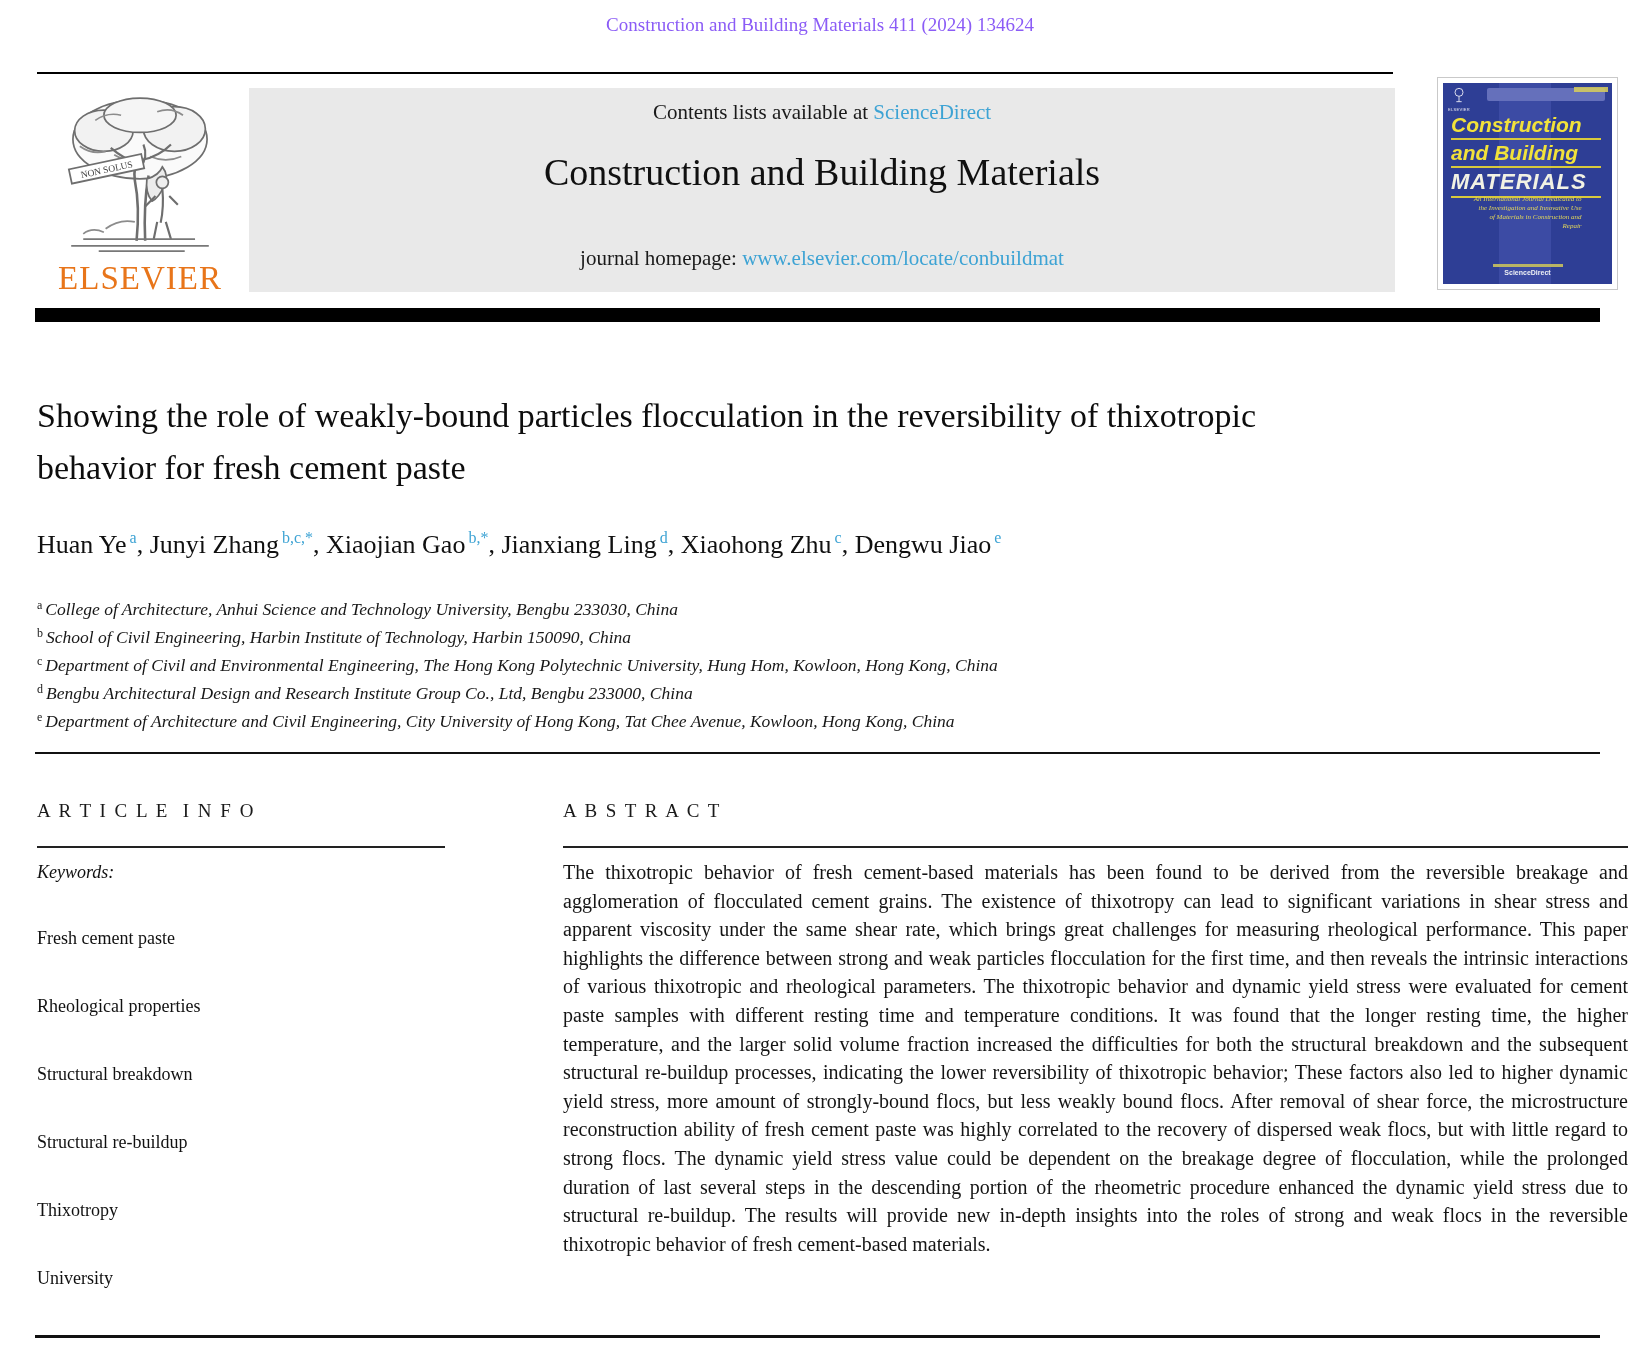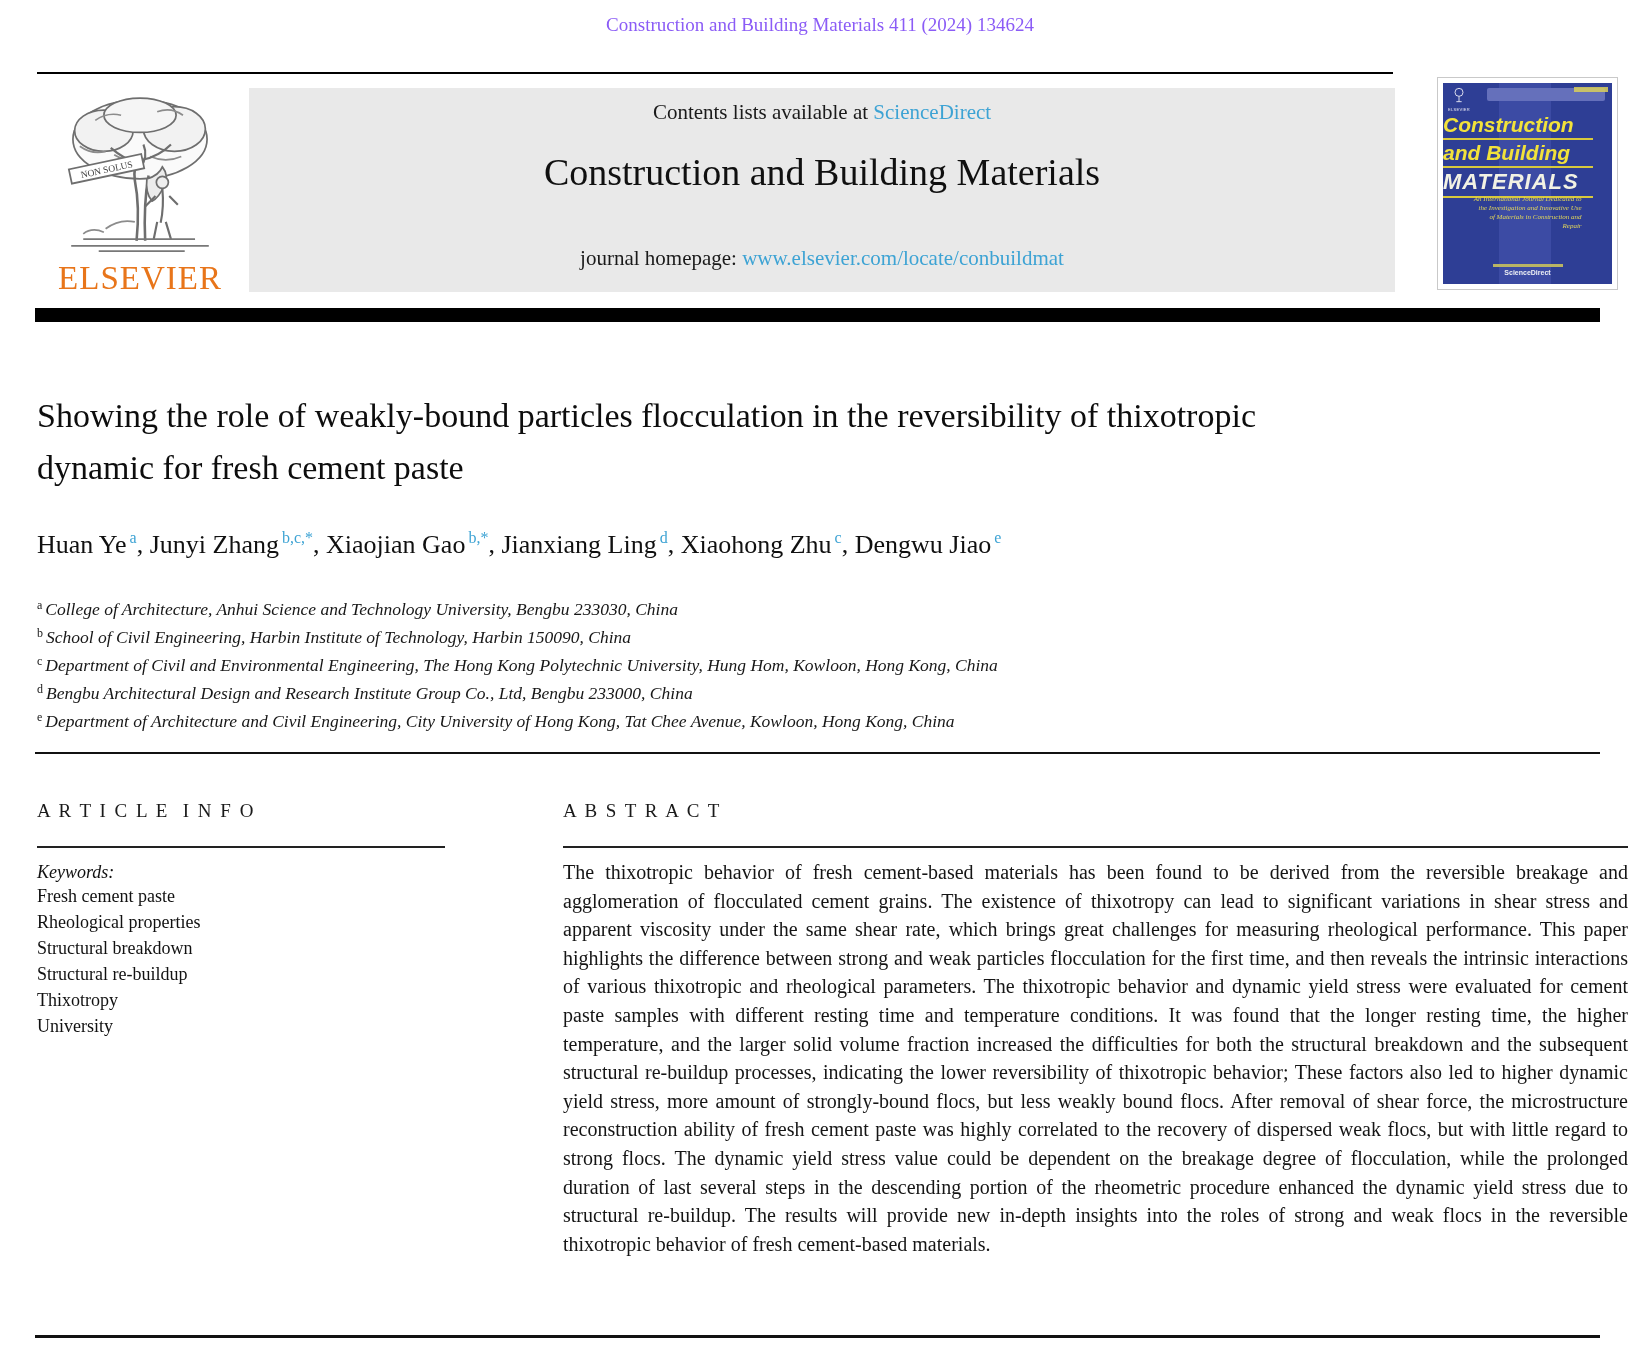--- a/index.html
+++ b/index.html
@@ -34,21 +34,21 @@
   .cover {
     position:absolute; left:1437px; top:77px; width:181px; height:213px;
     background:#ffffff; border:1px solid #c9c9c9; padding:5px;
   }
   .cover-inner { position:relative; width:100%; height:100%; background:#2e3e95; overflow:hidden; }
   .cover-stripe { position:absolute; left:33%; top:0; width:31%; height:100%; background:#3c4ba4; }
   .cover-topbar { position:absolute; left:26%; top:5px; width:70%; height:13px; background:#6570bb; border-radius:2px; }
   .cover-issn { position:absolute; right:4px; top:4px; width:34px; height:5px; background:#d9cf5a; opacity:.85; }
   .cover-elsmark { position:absolute; left:5px; top:4px; width:22px; text-align:center; }
   .cover-elsmark .els-word { font-size:4px; color:#e6e6f2; letter-spacing:.3px; font-family:"Liberation Sans", sans-serif; }
-  .cover-titles { position:absolute; left:0; top:30px; width:160px; font-family:"Liberation Sans", sans-serif; font-weight:bold; font-style:italic; }
+  .cover-titles { position:absolute; left:8px; top:30px; width:160px; font-family:"Liberation Sans", sans-serif; font-weight:bold; font-style:italic; }
   .cover-t1, .cover-t2 { font-size:21px; color:#f2e23a; line-height:24px; }
   .cover-t3 { font-size:22px; color:#f2f2e4; letter-spacing:1px; line-height:26px; }
   .cover-yrule { height:2px; background:#d8c93c; width:150px; margin:1px 0; }
   .cover-subtitle {
     position:absolute; left:18%; top:112px; width:64%;
     font-size:7px; line-height:9px; font-style:italic; color:#e3d75a;
     text-align:right; font-family:"Liberation Serif", serif;
   }
   .cover-sd { position:absolute; left:0; bottom:8px; width:100%; text-align:center; font-family:"Liberation Sans", sans-serif; }
   .cover-sd-line { width:70px; height:3px; background:#b9b465; margin:0 auto 2px auto; }
@@ -64,21 +64,21 @@
   .au-sep { color:#101010; }
   .affils { position:absolute; left:37px; top:596px; width:1400px; font-size:17.5px; font-style:italic; line-height:26px; color:#171717; }
   .affil-sup { font-size:12px; position:relative; top:-6px; margin-right:3px; font-style:normal; }
   
   .mid-rule { position:absolute; left:35px; top:752px; width:1565px; height:2px; background:#111; }
   .spaced { white-space:pre; }
   .info-col { position:absolute; left:37px; top:800px; width:410px; }
   .col-heading { font-size:19px; letter-spacing:2px; color:#1a1a1a; }
   .info-rule { margin-top:24px; height:2px; background:#222; width:408px; }
   .kw-label { margin-top:14px; font-style:italic; font-size:18px; }
-  .kw-item { font-size:18px; line-height:26px; }
+  .kw-item { font-size:18px; line-height:26px;margin-top:42px; }
   .abs-col { position:absolute; left:563px; top:800px; width:1065px; }
   .abs-rule { margin-top:24px; height:2px; background:#222; width:1065px; }
   .abs-text {
     margin-top:10px; font-size:20px; line-height:28.6px;
     text-align:justify; color:#151515;
   }
   .bottom-rule { position:absolute; left:35px; top:1335px; width:1565px; height:3px; background:#111; }
 </style>
 </head>
 <body>
@@ -144,21 +144,21 @@
       <div class="cover-subtitle">An International Journal Dedicated to the Investigation and Innovative Use of Materials in Construction and Repair</div>
       <div class="cover-sd">
         <div class="cover-sd-line"></div>
         <div class="cover-sd-word">ScienceDirect</div>
       </div>
     </div>
   </div>
 
   <div class="black-bar"></div>
 
-  <h1 class="art-title" style="font-weight:normal;">Showing the role of weakly-bound particles flocculation in the reversibility of thixotropic dynamic for fresh cement paste</h1>
+  <h1 class="art-title" style="font-weight:normal;">Showing the role of weakly-bound particles flocculation in the reversibility of thixotropic behavior for fresh cement paste</h1>
 
   <div class="authors"><span><span>Huan Ye</span><span class="au-sup">a</span></span><span class="au-sep">, </span><span><span>Junyi Zhang</span><span class="au-sup">b,c,*</span></span><span class="au-sep">, </span><span><span>Xiaojian Gao</span><span class="au-sup">b,*</span></span><span class="au-sep">, </span><span><span>Jianxiang Ling</span><span class="au-sup">d</span></span><span class="au-sep">, </span><span><span>Xiaohong Zhu</span><span class="au-sup">c</span></span><span class="au-sep">, </span><span><span>Dengwu Jiao</span><span class="au-sup">e</span></span></div>
 
   <div class="affils">
       <div><span class="affil-sup">a</span><span>College of Architecture, Anhui Science and Technology University, Bengbu 233030, China</span></div>
       <div><span class="affil-sup">b</span><span>School of Civil Engineering, Harbin Institute of Technology, Harbin 150090, China</span></div>
       <div><span class="affil-sup">c</span><span>Department of Civil and Environmental Engineering, The Hong Kong Polytechnic University, Hung Hom, Kowloon, Hong Kong, China</span></div>
       <div><span class="affil-sup">d</span><span>Bengbu Architectural Design and Research Institute Group Co., Ltd, Bengbu 233000, China</span></div>
       <div><span class="affil-sup">e</span><span>Department of Architecture and Civil Engineering, City University of Hong Kong, Tat Chee Avenue, Kowloon, Hong Kong, China</span></div>
     </div>

